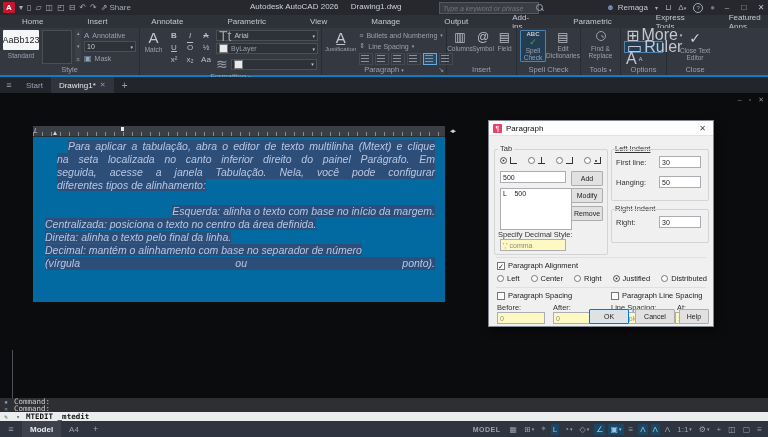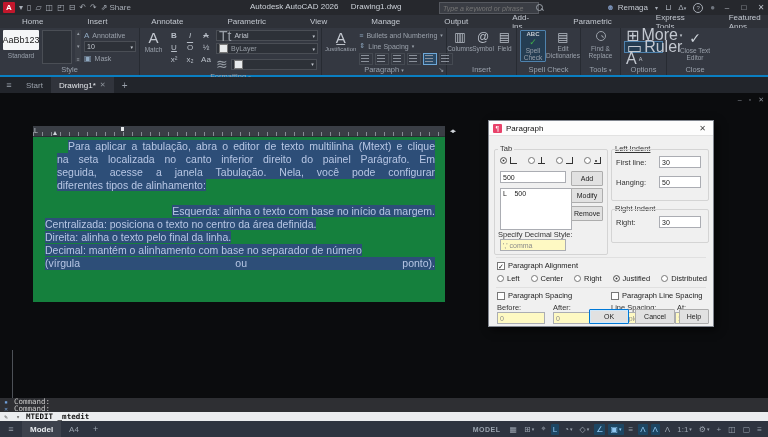--- a/index.html
+++ b/index.html
@@ -71,21 +71,21 @@
   .ft-menu{width:18px;display:flex;align-items:center;justify-content:center;color:#9aa1ab;font-size:9px;}
   .ftab{display:flex;align-items:center;gap:4px;padding:0 8px;color:#9aa1ab;}
   .ftab.active{background:#31343c;color:#e3e6ea;}
   .ftab .x{color:#8d939c;font-size:7px;}
   .ft-plus{display:flex;align-items:center;padding:0 8px;color:#9aa1ab;font-size:10px;}
   
   .canvas{left:0;top:93px;width:768px;height:305px;background:#0b0c0e;overflow:hidden;}
   .canvas-winctl{position:absolute;right:4px;top:3px;display:flex;gap:7px;color:#868c94;font-size:7px;}
   .ucs-y{position:absolute;left:12px;top:257px;width:1px;height:53px;background:#4d5157;}
   
-  .mtext{position:absolute;left:33px;top:33px;width:412px;height:176px;background:#15803d;}
+  .mtext{position:absolute;left:33px;top:33px;width:412px;height:176px;background:#0369a1;font-style:italic;}
   .ruler{position:relative;height:10px;background:#3a3e45;border-bottom:1px solid #2a2d33;
     background-image:repeating-linear-gradient(90deg,#878c94 0 1px,transparent 1px 9px);
     background-size:100% 4px;background-position:0 100%;background-repeat:no-repeat;}
   .rl-left{position:absolute;left:1px;top:0;font-size:7px;color:#c9ced5;line-height:10px;}
   .rl-marker{position:absolute;left:88px;top:1px;width:3px;height:4px;background:#e8eaec;}
   .rl-ind{position:absolute;left:20px;top:5px;width:4px;height:4px;background:#cfd3d9;clip-path:polygon(50% 0,100% 100%,0 100%);}
   .rl-handle{position:absolute;right:-10px;top:0;font-size:7px;color:#cfd3d9;line-height:10px;letter-spacing:-1px;}
   .mtext-content{position:relative;padding:3px 10px 0 0;font-size:10.5px;line-height:13px;color:#b7c6e4;}
   .tl{white-space:nowrap;height:13px;}
   .tl .sel{background:#2d4e78;}

